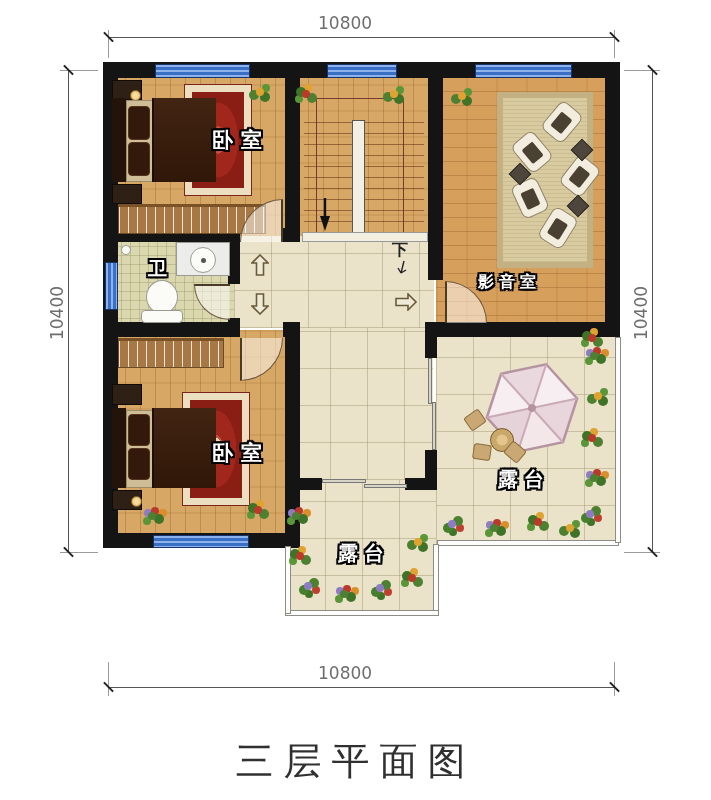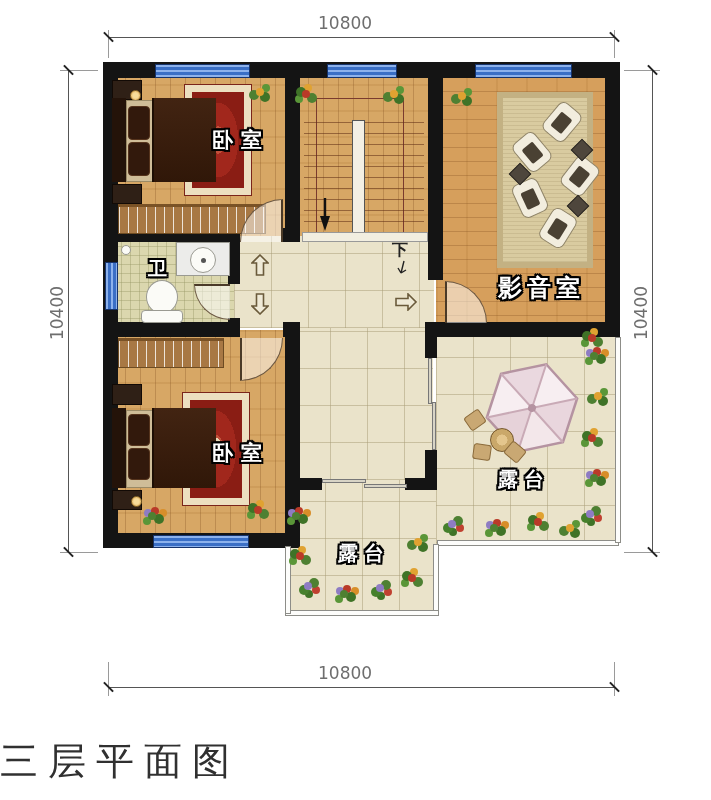--- a/index.html
+++ b/index.html
@@ -58,21 +58,21 @@
   .fl{width:8px;height:8px;border-radius:50%;}
   .fl-a{background:#4e8032;box-shadow:7px 3px 0 1px #3f7327,-5px 5px 0 0 #5a9638,3px -5px 0 0 #b93a28,-4px -3px 0 0 #8e7cc3,11px -3px 0 0 #d88e2a;}
   .fl-b{background:#b93a28;box-shadow:6px 4px 0 1px #4e8032,-5px -2px 0 1px #3f7327,2px -6px 0 0 #e0a231,-7px 5px 0 0 #5a9638;}
   .fl-c{background:#8e7cc3;box-shadow:6px -3px 0 1px #4e8032,-4px 4px 0 1px #46802c,8px 4px 0 0 #c04030,1px 8px 0 0 #3f7327;}
   .fl-d{background:#e0a231;box-shadow:-6px 3px 0 1px #4e8032,5px 5px 0 1px #3f7327,6px -4px 0 0 #5a9638;}
   .stair-treads{background-image:repeating-linear-gradient(180deg,rgba(95,45,20,.55) 0 1.5px,transparent 1.5px 11px);}
   .stair-frame{border:1px solid #7a3b2e;}
   .handrail{background:#f3efe4;border:1.5px solid #555;box-sizing:border-box;}
   .landing{background:#f2eee0;border:1px solid #999;box-sizing:border-box;}
   .fixture{background:#fbfbf7;border:1px solid #9a9a92;box-sizing:border-box;}
-  .title{width:711px;text-align:left;color:#303030;font-size:38px;letter-spacing:10px;font-family:Liberation Mono, monospace;}
+  .title{width:711px;text-align:center;color:#303030;font-size:38px;letter-spacing:10px;font-family:Liberation Mono, monospace;}
 </style>
 </head>
 <body>
 
 <div id="stage">
 
   <div class="abs ext-line" style="left:108px;top:30px;width:1px;height:28px;"></div>
   <div class="abs ext-line" style="left:614px;top:30px;width:1px;height:28px;"></div>
   <div class="abs dim-line" style="left:108px;top:37px;width:507px;height:1px;"></div>
   <div class="abs tick" style="left:102px;top:36px;"></div>
@@ -265,20 +265,20 @@
     <path d="M9 1 L17 9 H12.5 V21 H5.5 V9 H1 Z" fill="rgba(255,255,255,.25)" stroke="#6a5a3a" stroke-width="1.6"></path>
   </svg>
 
   <div class="abs" style="left:392px;top:240px;font-size:16px;color:#222;font-weight:bold;">下</div>
   <svg class="abs" style="left:396px;top:260px;" width="14" height="16" viewBox="0 0 14 16">
     <path d="M8 1 L5 13 M5 13 L2 8 M5 13 L10 10" stroke="#222" stroke-width="1.4" fill="none"></path>
   </svg>
 
   <div class="abs rlabel" style="left:212px;top:126px;font-size:21px;letter-spacing:8px;">卧室</div>
   <div class="abs rlabel" style="left:148px;top:256px;font-size:19px;">卫</div>
-  <div class="abs rlabel" style="left:498px;top:272px;font-size:24px;letter-spacing:5px;">影音室</div>
+  <div class="abs rlabel" style="left:478px;top:272px;font-size:16px;letter-spacing:5px;">影音室</div>
   <div class="abs rlabel" style="left:212px;top:439px;font-size:21px;letter-spacing:8px;">卧室</div>
   <div class="abs rlabel" style="left:498px;top:466px;font-size:20px;letter-spacing:6px;">露台</div>
   <div class="abs rlabel" style="left:338px;top:540px;font-size:20px;letter-spacing:6px;">露台</div>
 
   <div class="abs title" style="left:0;top:736px;">三层平面图</div>
 
 </div>
 
 </body></html>

